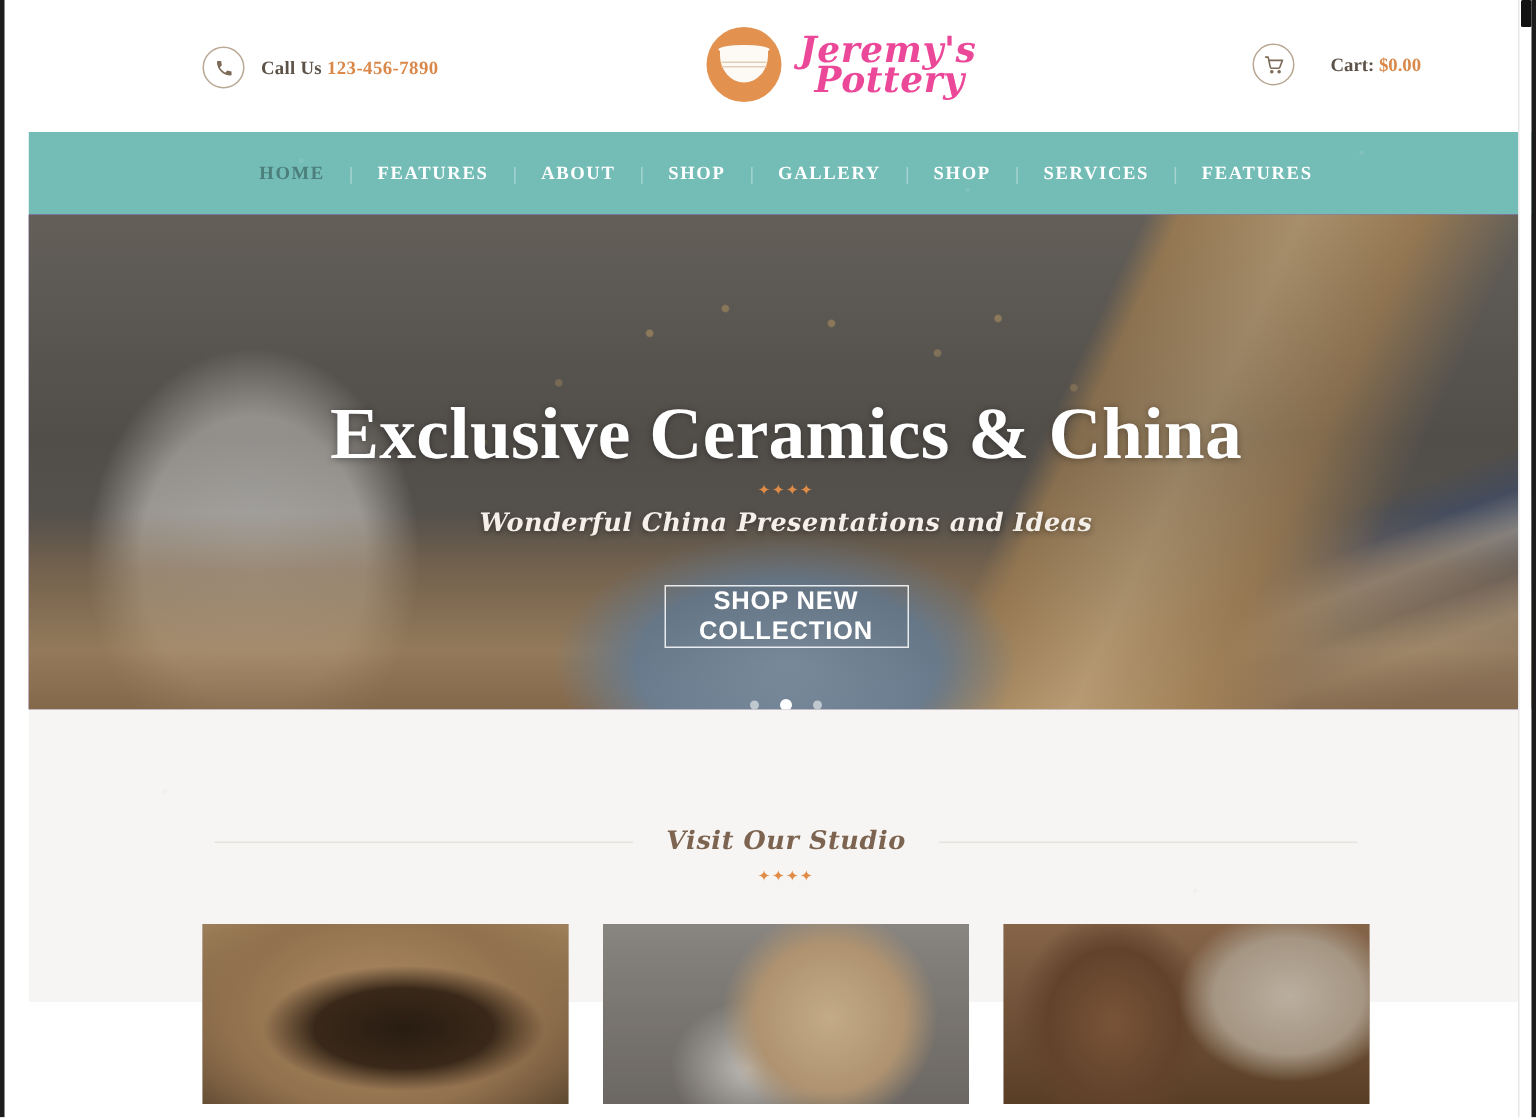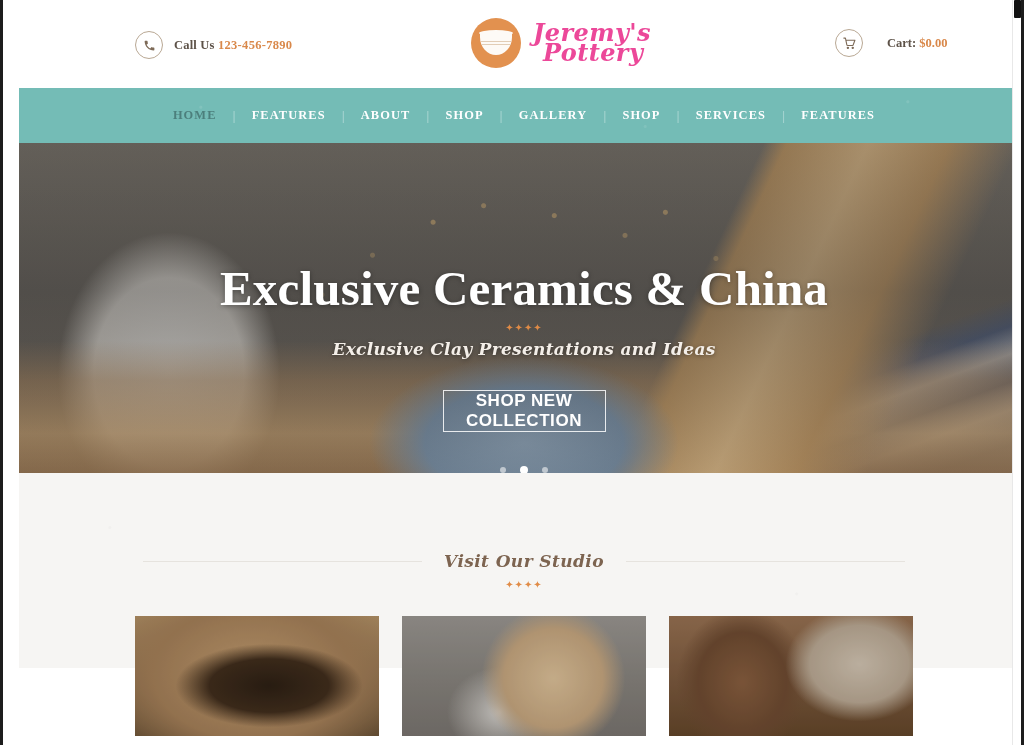--- a/index.html
+++ b/index.html
@@ -339,21 +339,21 @@
     </nav>
 
     <section id="hero">
       <div class="hero-photo"></div>
       <div class="hero-flecks"></div>
       <div class="hero-shade"></div>
 
       <div class="hero-inner">
         <h1 class="hero-title">Exclusive Ceramics &amp; China</h1>
         <div class="stars">✦✦✦✦</div>
-        <div class="hero-sub">Exclusive Clay Presentations and Ideas</div>
+        <div class="hero-sub">Wonderful China Presentations and Ideas</div>
         <button class="hero-btn">SHOP NEW COLLECTION</button>
         <div class="hero-dots">
           <span class="dot"></span>
           <span class="dot on"></span>
           <span class="dot"></span>
         </div>
       </div>
     </section>
 
     <section id="studio">

